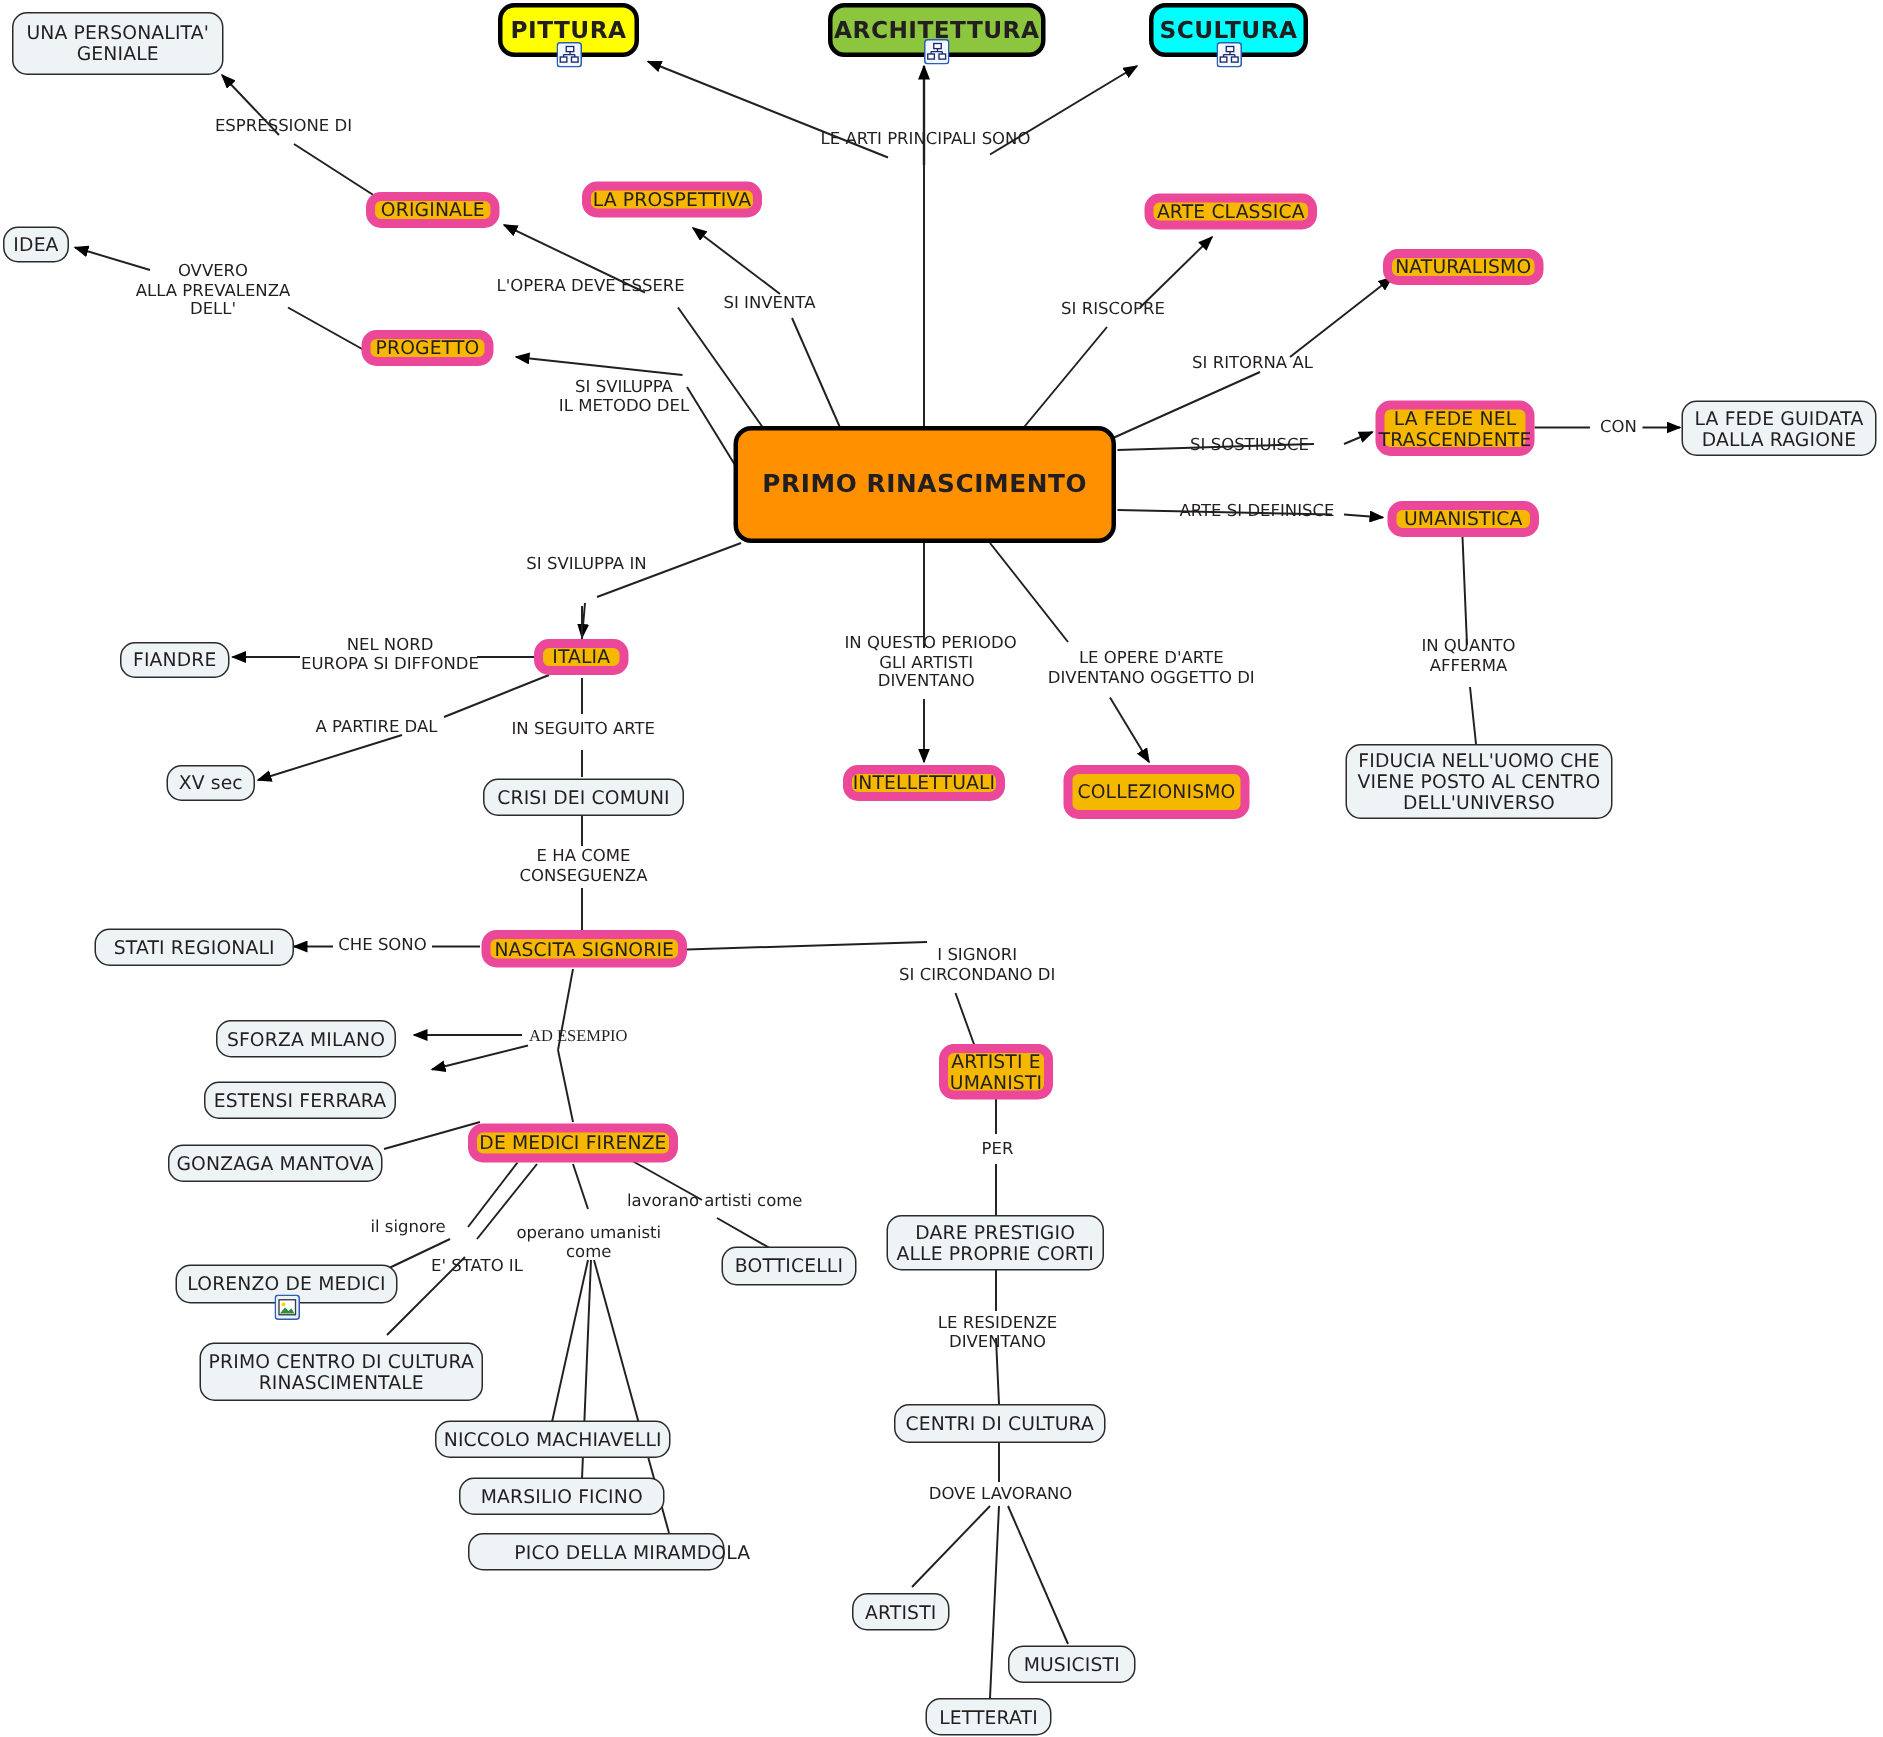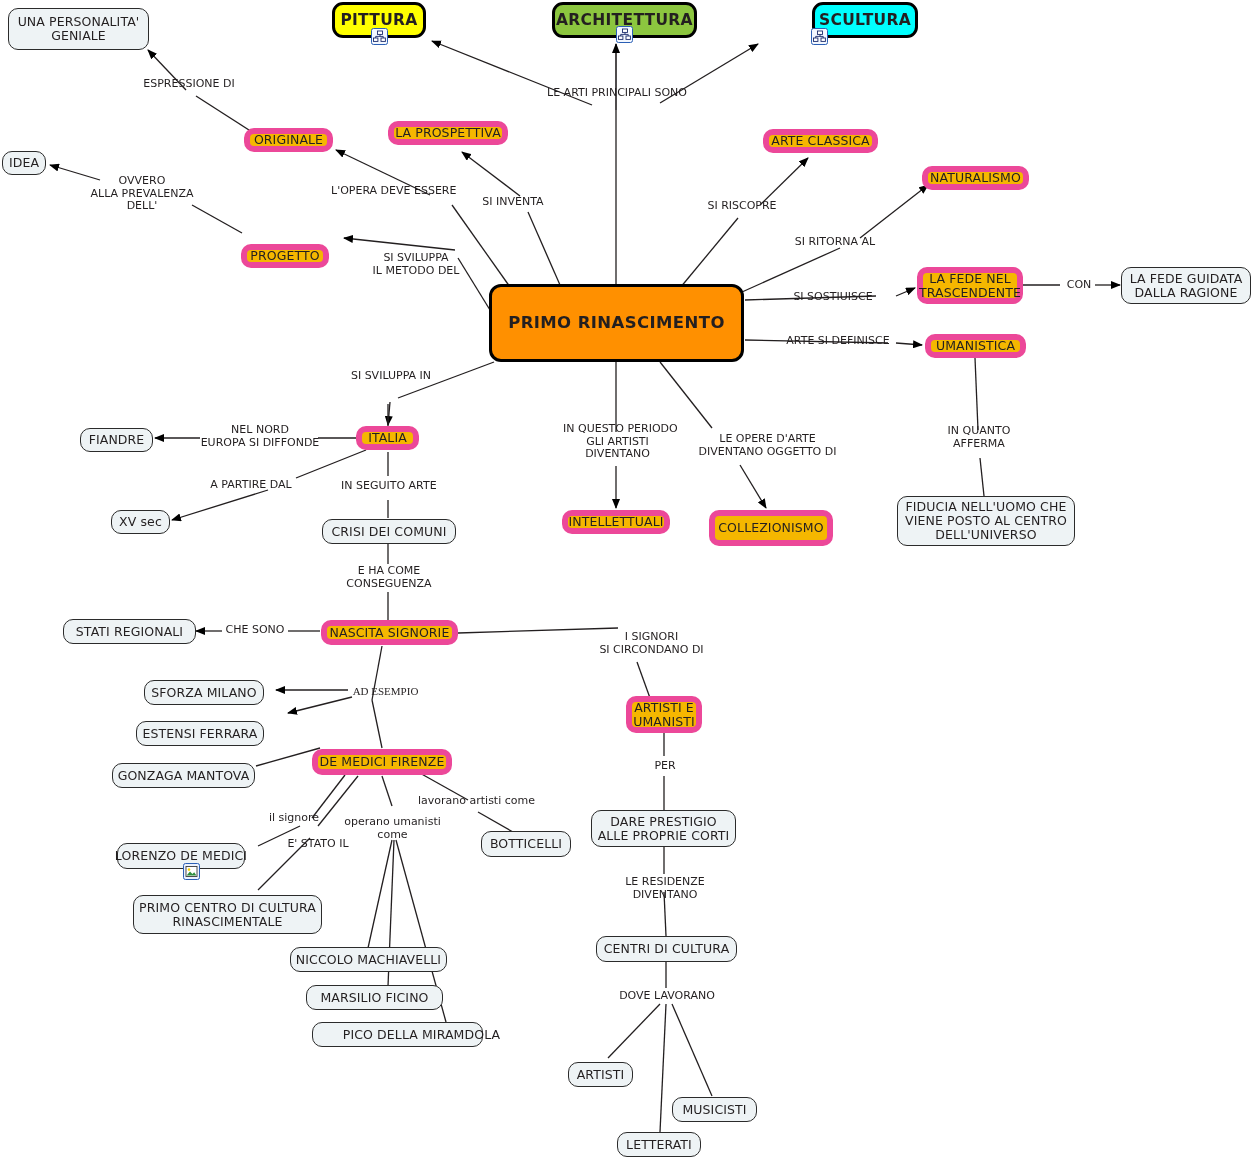--- a/index.html
+++ b/index.html
@@ -54,21 +54,21 @@
   }
   .node.art {
     border: 3px solid #000000;
     border-radius: 11px;
     font-weight: bold;
     font-size: 15.5px;
     letter-spacing: .3px;
   }
   .node.pittura  { background: #ffff00; }
   .node.archi    { background: #8cc63f; }
-  .node.scultura { background: #00ffff; margin-left: 46px; }
+  .node.scultura { background: #00ffff; }
   .node .lines { display:block; }
 
   .edge-label {
     position: absolute;
     font-size: 11px;
     line-height: 12.5px;
     color: #231f20;
     text-align: center;
     white-space: pre;
     z-index: 2;
@@ -247,21 +247,21 @@
   </div>
 
   <div class="node gold" style="left:922px; top:166px; width:107px; height:24px;">
     <span>NATURALISMO</span>
   </div>
 
   <div class="node" style="left:2px; top:151px; width:44px; height:24px;">
     <span>IDEA</span>
   </div>
 
-  <div class="node gold" style="left:241px; top:220px; width:88px; height:24px;margin-top:24px;">
+  <div class="node gold" style="left:241px; top:220px; width:88px; height:24px;">
     <span>PROGETTO</span>
   </div>
 
   <div class="node gold" style="left:917px; top:267px; width:106px; height:37px;">
     <span class="lines">LA FEDE NEL<br>TRASCENDENTE</span>
   </div>
 
   <div class="node" style="left:1121px; top:267px; width:130px; height:37px;">
     <span class="lines">LA FEDE GUIDATA<br>DALLA RAGIONE</span>
   </div>
@@ -327,21 +327,21 @@
   </div>
 
   <div class="node gold" style="left:626px; top:696px; width:76px; height:37px;">
     <span class="lines">ARTISTI E<br>UMANISTI</span>
   </div>
 
   <div class="node" style="left:481px; top:831px; width:90px; height:26px;">
     <span>BOTTICELLI</span>
   </div>
 
-  <div class="node" style="left:117px; top:843px; width:128px; height:26px;">
+  <div class="node" style="left:117px; top:843px; width:148px; height:26px;">
     <span>LORENZO DE MEDICI</span>
   </div>
   <span class="badge" style="left:183px; top:863px;">
     <svg viewBox="0 0 17 17" width="17" height="17">
       <rect x="0.5" y="0.5" width="16" height="16" rx="2" fill="#eaf1ff" stroke="#2b5fb5"></rect>
       <rect x="3" y="3.5" width="11" height="10" fill="#ffffff" stroke="#3a3a3a" stroke-width="0.9"></rect>
       <circle cx="6" cy="6.6" r="1.3" fill="#ffd400"></circle>
       <path d="M3.6,12.6 L7,8.6 L9.4,11 L11.2,9.2 L13.4,12.6 Z" fill="#2f8f3f"></path>
     </svg>
   </span>
@@ -421,21 +421,21 @@
   <div class="edge-label" style="left:337px; top:565px; width:104px;">E HA COME<br>CONSEGUENZA</div>
 
   <div class="edge-label" style="left:222px; top:624px; width:66px;">CHE SONO</div>
 
   <div class="edge-label" style="left:583px; top:631px; width:137px;">I SIGNORI<br>SI CIRCONDANO DI</div>
 
   <div class="edge-label" style="left:349px; top:685px; width:73px;font-family:Liberation Serif, serif;">AD ESEMPIO</div>
 
   <div class="edge-label lower" style="left:418px; top:795px; width:111px;">lavorano artisti come</div>
 
-  <div class="edge-label lower" style="left:264px; top:812px; width:60px;">il signore</div>
+  <div class="edge-label lower" style="left:242px; top:812px; width:60px;">il signore</div>
 
   <div class="edge-label lower" style="left:335px; top:816px; width:115px;">operano umanisti<br>come</div>
 
   <div class="edge-label" style="left:283px; top:838px; width:70px;">E' STATO IL</div>
 
   <div class="edge-label" style="left:650px; top:760px; width:30px;">PER</div>
 
   <div class="edge-label" style="left:616px; top:876px; width:98px;">LE RESIDENZE<br>DIVENTANO</div>
 
   <div class="edge-label" style="left:614px; top:990px; width:106px;">DOVE LAVORANO</div>

